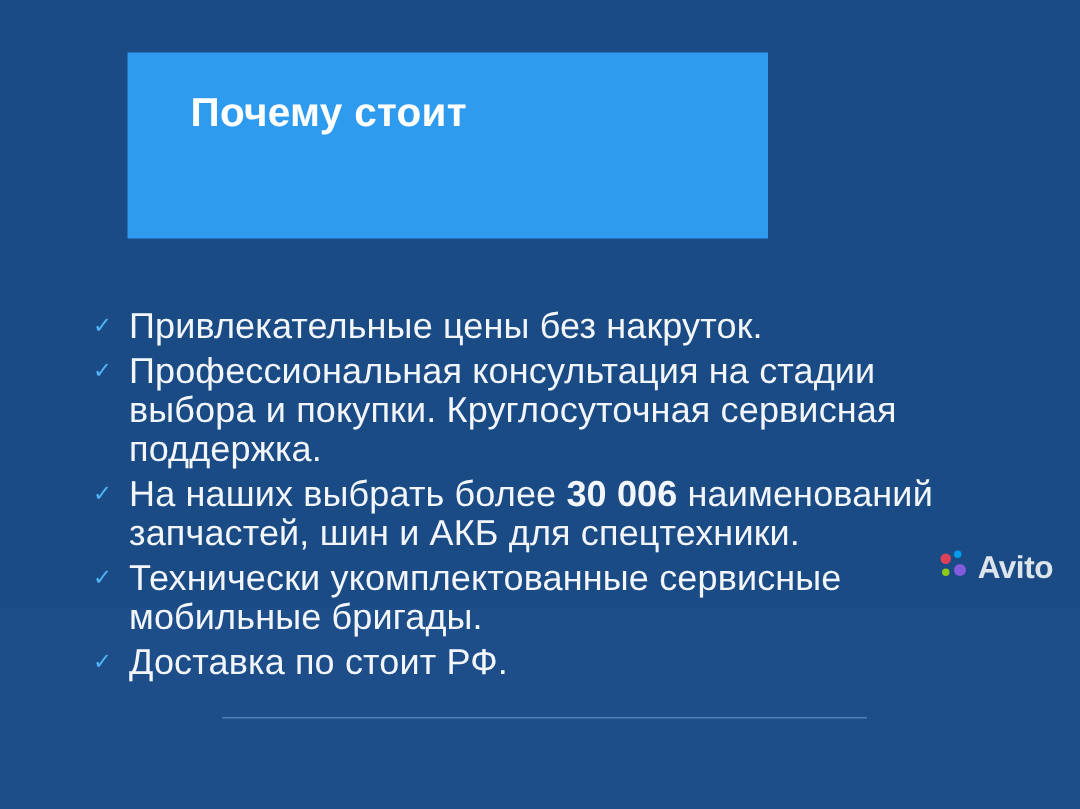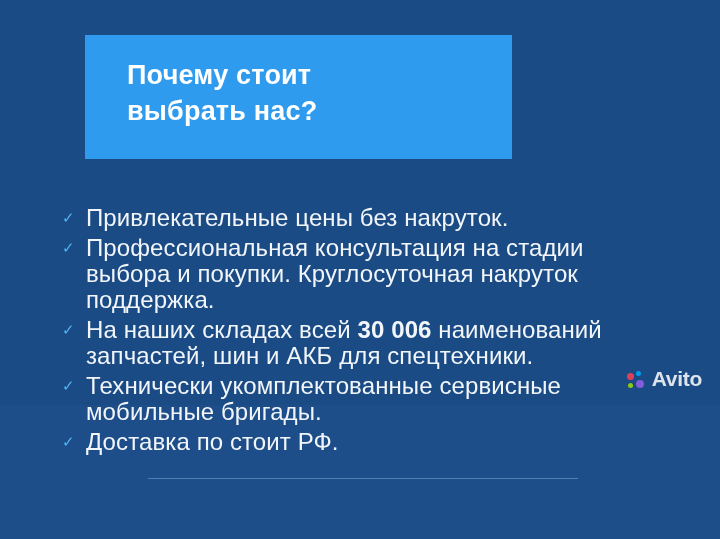--- a/index.html
+++ b/index.html
@@ -71,21 +71,21 @@
     top: 478px;
     width: 430px;
     height: 1px;
     background: #4f7fb3;
   }
   .watermark {
     position: absolute;
     right: 18px;
     bottom: 14px;
     display: flex;
-    align-items: flex-end;
+    align-items: flex-start;
     opacity: 0.85;
   }
   .wm-logo {
     position: relative;
     width: 20px;
     height: 20px;
     margin-right: 5px;
   }
   .wm-logo span {
     position: absolute;
@@ -103,35 +103,34 @@
     letter-spacing: -0.3px;
   }
 </style>
 </head>
 <body>
 
 <div class="slide">
 
   <div class="title-box">
     <div class="title-line">Почему стоит</div>
-    <div class="title-line">выбрать нас?</div>
   </div>
 
   <div class="bullets" id="bullet-list">
       <div class="bullet">
         <div class="check">✓</div>
         <div class="bullet-text"><span>Привлекательные цены без накруток.</span></div>
       </div>
       <div class="bullet">
         <div class="check">✓</div>
-        <div class="bullet-text"><span>Профессиональная консультация на стадии выбора и покупки. Круглосуточная накруток поддержка.</span></div>
+        <div class="bullet-text"><span>Профессиональная консультация на стадии выбора и покупки. Круглосуточная сервисная поддержка.</span></div>
       </div>
       <div class="bullet">
         <div class="check">✓</div>
-        <div class="bullet-text"><span>На наших складах всей </span><b>30 006</b><span> наименований запчастей, шин и АКБ для спецтехники.</span></div>
+        <div class="bullet-text"><span>На наших выбрать более </span><b>30 006</b><span> наименований запчастей, шин и АКБ для спецтехники.</span></div>
       </div>
       <div class="bullet">
         <div class="check">✓</div>
         <div class="bullet-text"><span>Технически укомплектованные сервисные мобильные бригады.</span></div>
       </div>
       <div class="bullet">
         <div class="check">✓</div>
         <div class="bullet-text"><span>Доставка по стоит РФ.</span></div>
       </div>
     </div>

